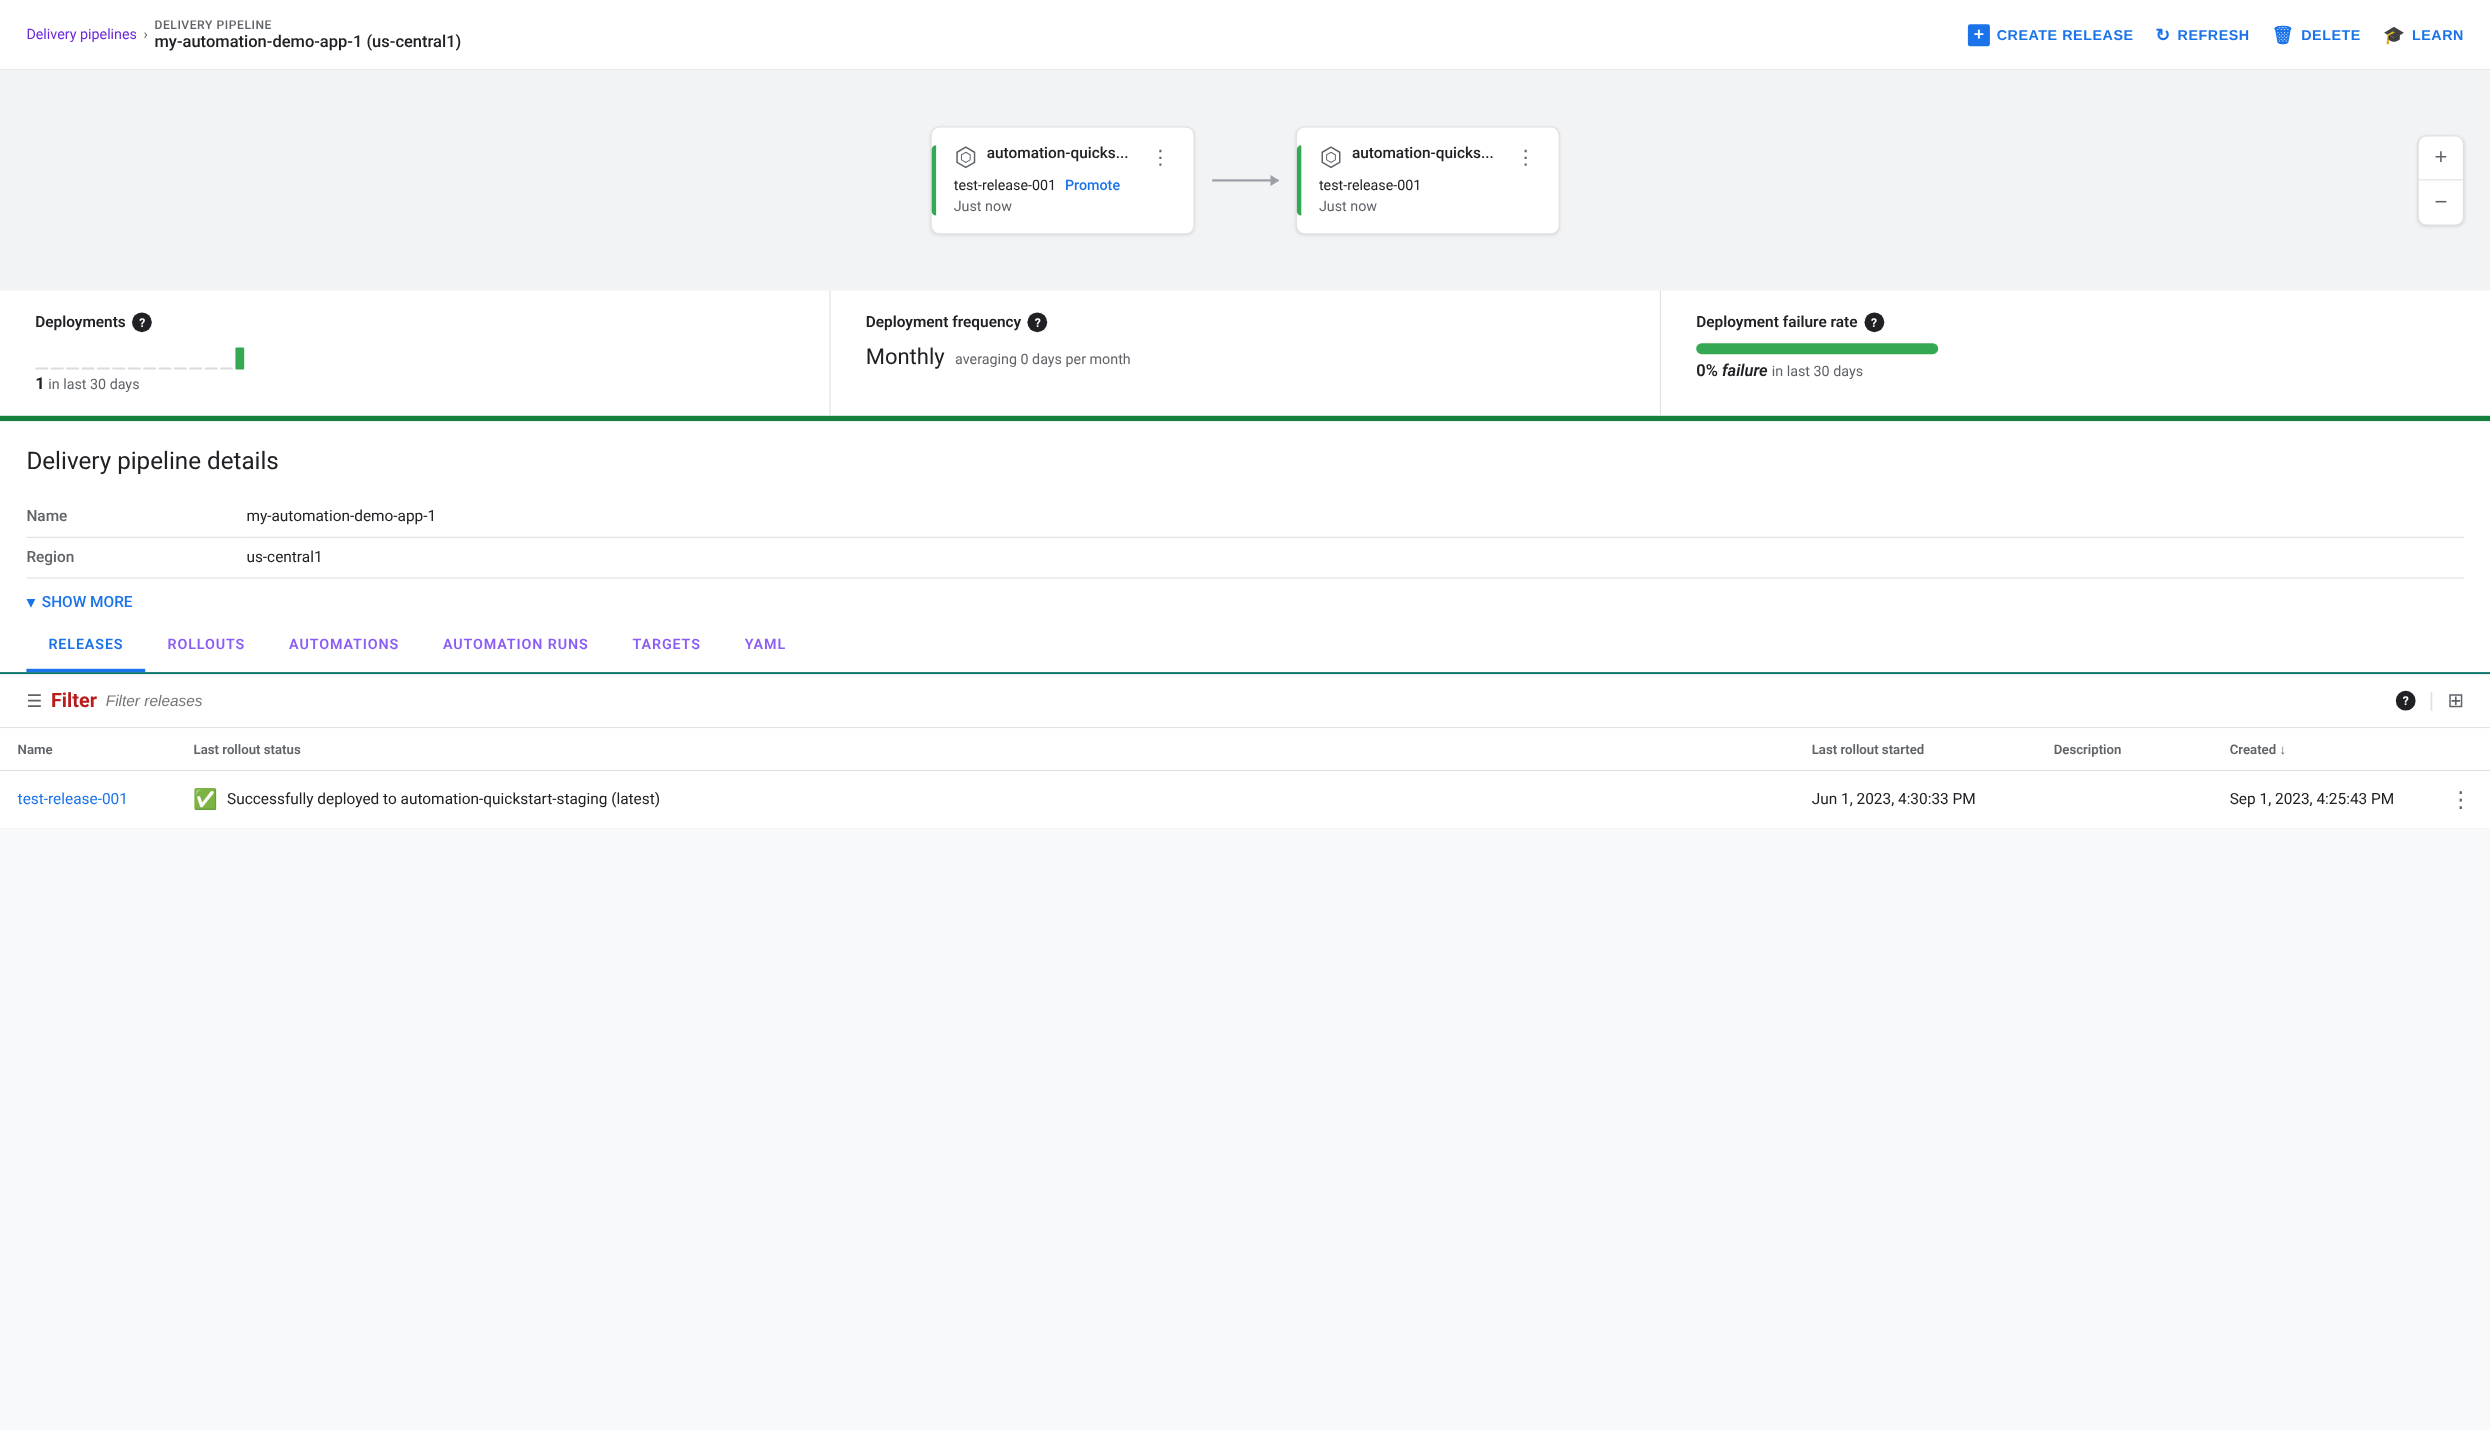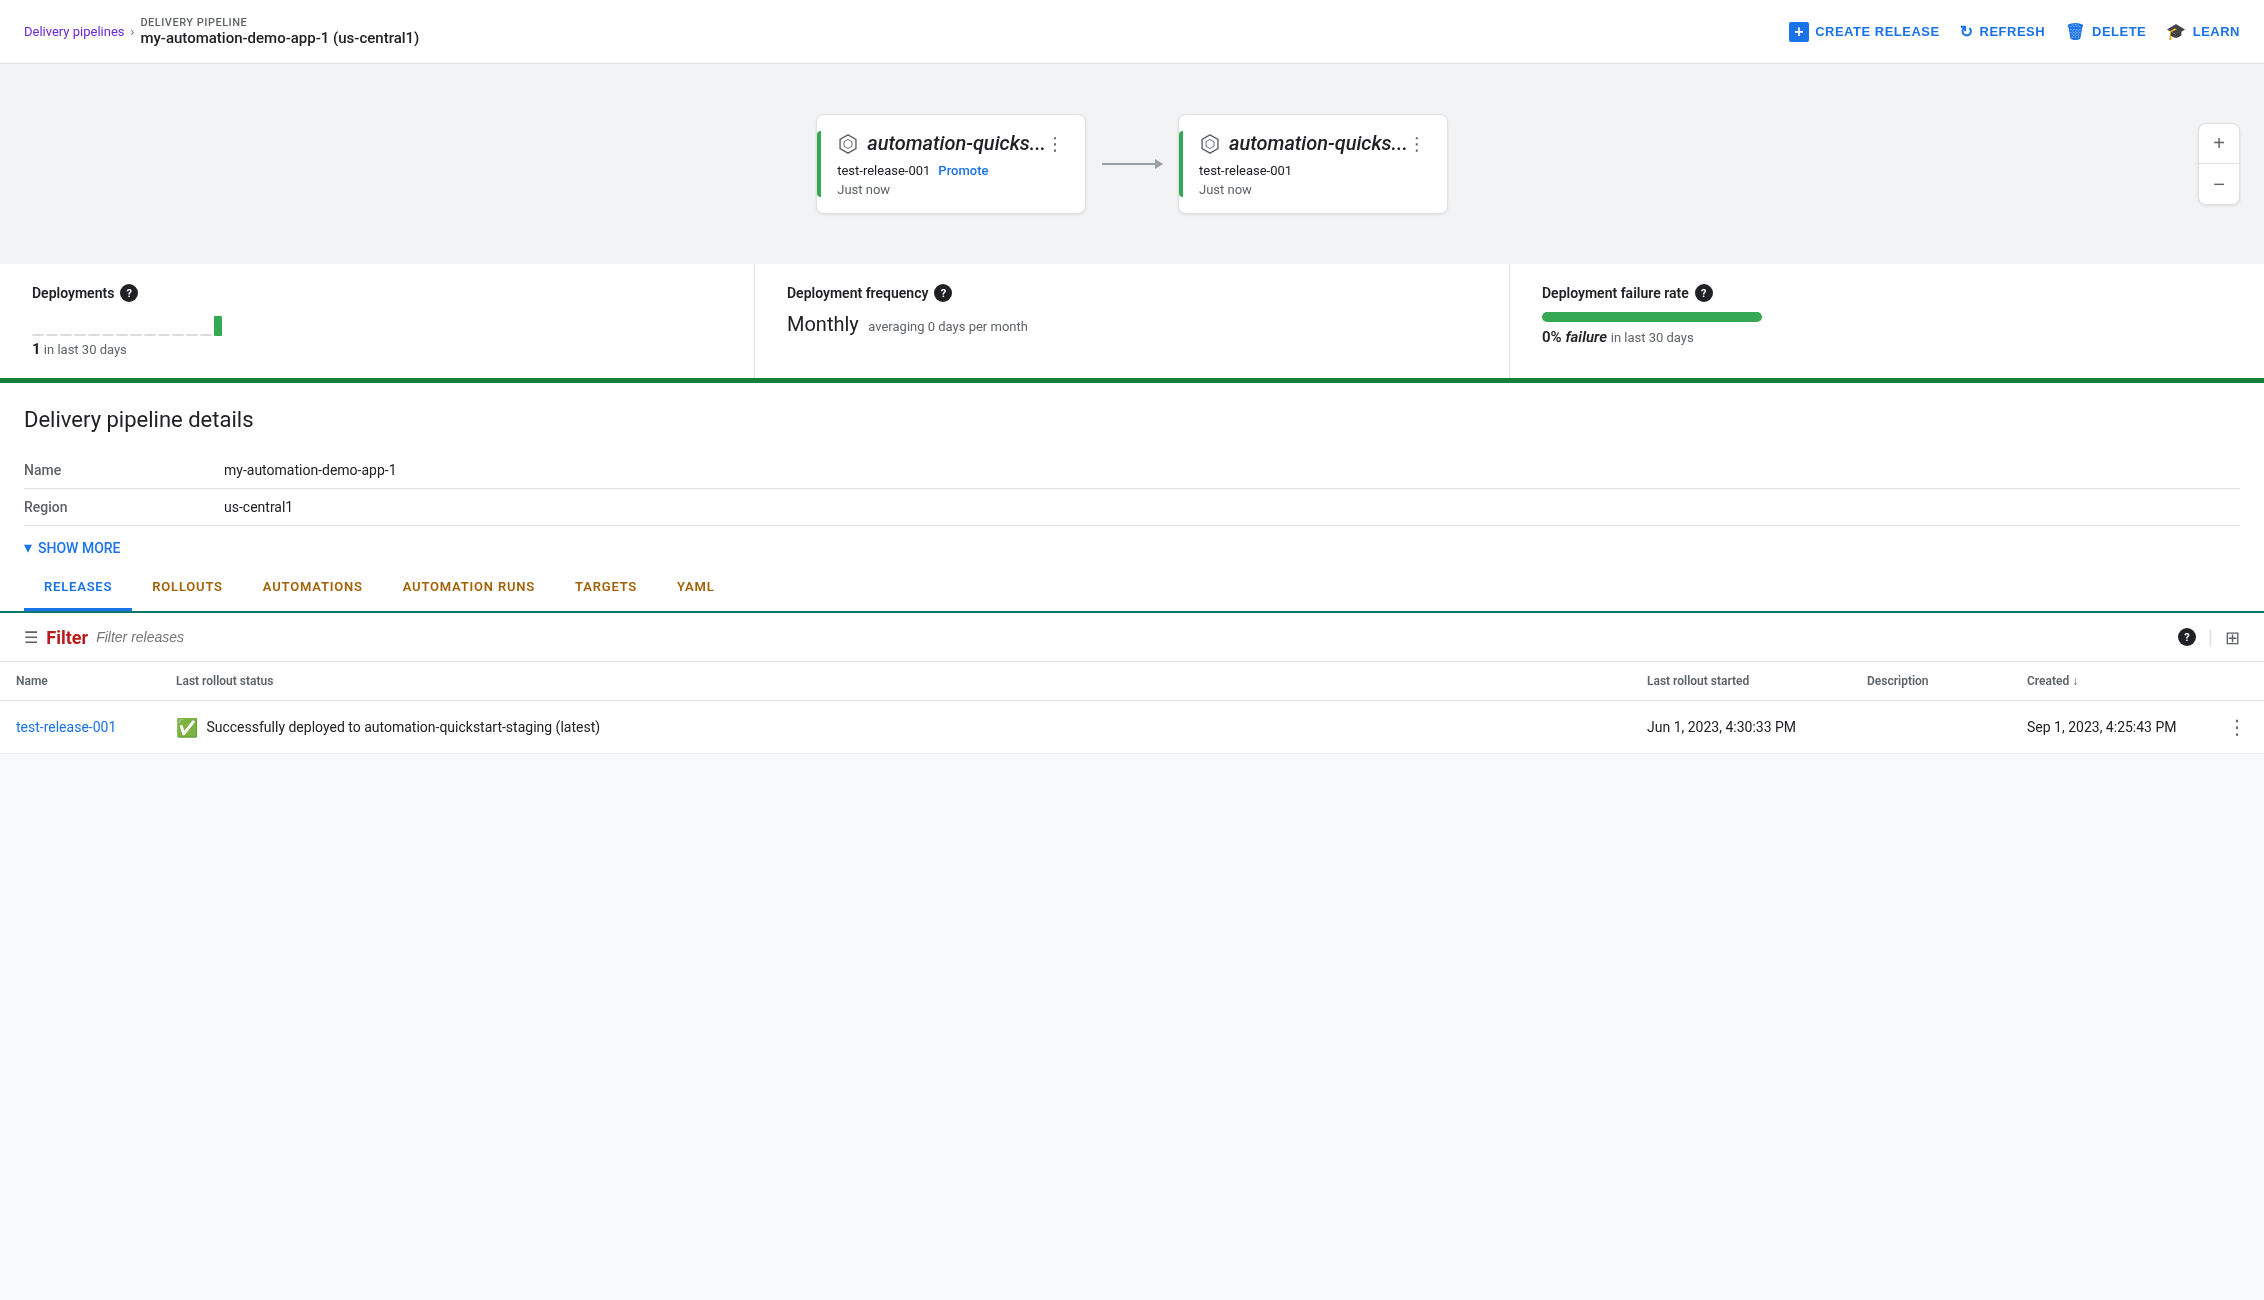--- a/index.html
+++ b/index.html
@@ -43,21 +43,21 @@
     .pipeline-node {
       background: #fff; border: 1px solid #e0e0e0; border-radius: 8px;
       padding: 16px 20px; min-width: 240px; position: relative;
       box-shadow: 0 1px 3px rgba(0,0,0,0.08);
     }
     .pipeline-node::before {
       content: ''; position: absolute; left: 0; top: 16px; bottom: 16px;
       width: 4px; background: #34a853; border-radius: 4px 0 0 4px;
     }
     .node-header { display: flex; align-items: center; justify-content: space-between; margin-bottom: 8px; }
-    .node-title { display: flex; align-items: flex-end; gap: 8px; font-weight: 500; font-size: 20px; font-style: italic; }
+    .node-title { display: flex; align-items: flex-start; gap: 8px; font-weight: 500; font-size: 14px; }
     .node-menu { color: #5f6368; cursor: pointer; font-size: 18px; letter-spacing: 1px; }
     .node-release { display: flex; align-items: center; gap: 8px; font-size: 13px; color: #202124; margin-bottom: 4px; }
     .promote-link { color: #1a73e8; cursor: pointer; font-weight: 500; }
     .node-time { font-size: 13px; color: #5f6368; }
 
     .pipeline-arrow {
       display: flex; align-items: center; padding: 0 16px;
     }
     .arrow-line {
       width: 60px; height: 2px; background: #9aa0a6; position: relative;
@@ -115,21 +115,21 @@
     .show-more { display: flex; align-items: center; gap: 6px; color: #1a73e8; font-size: 14px; cursor: pointer; padding: 12px 0 8px; font-weight: 500; }
     .chevron-down { font-size: 16px; }
 
     
     .tabs-bar {
       background: #fff; border-bottom: 2px solid #0f766e;
       display: flex; padding: 0 24px; gap: 0;
     }
     .tab {
       padding: 14px 20px; font-size: 13px; font-weight: 600; letter-spacing: 0.8px;
-      color: #a16207; cursor: pointer; border-bottom: 3px solid transparent;
+      color: #8b5cf6; cursor: pointer; border-bottom: 3px solid transparent;
       text-transform: uppercase; white-space: nowrap;
     }
     .tab.active { color: #1a73e8; border-bottom-color: #1a73e8; }
 
     
     .filter-bar {
       background: #fff; padding: 12px 24px; display: flex; align-items: center;
       justify-content: space-between; border-bottom: 1px solid #e0e0e0;
     }
     .filter-left { display: flex; align-items: center; gap: 8px; }

